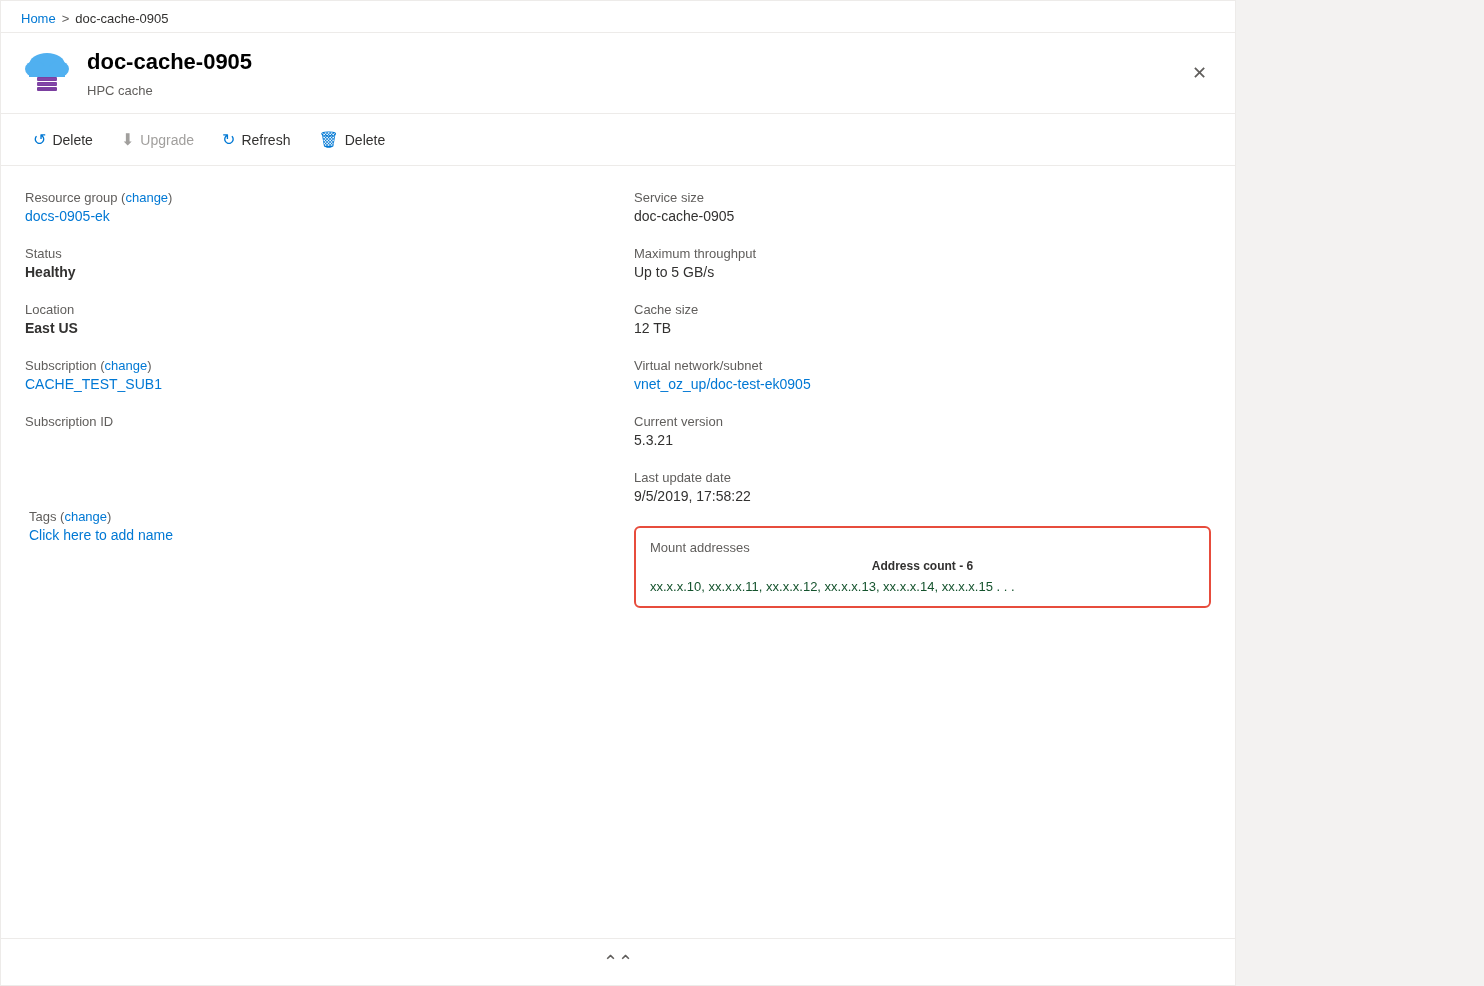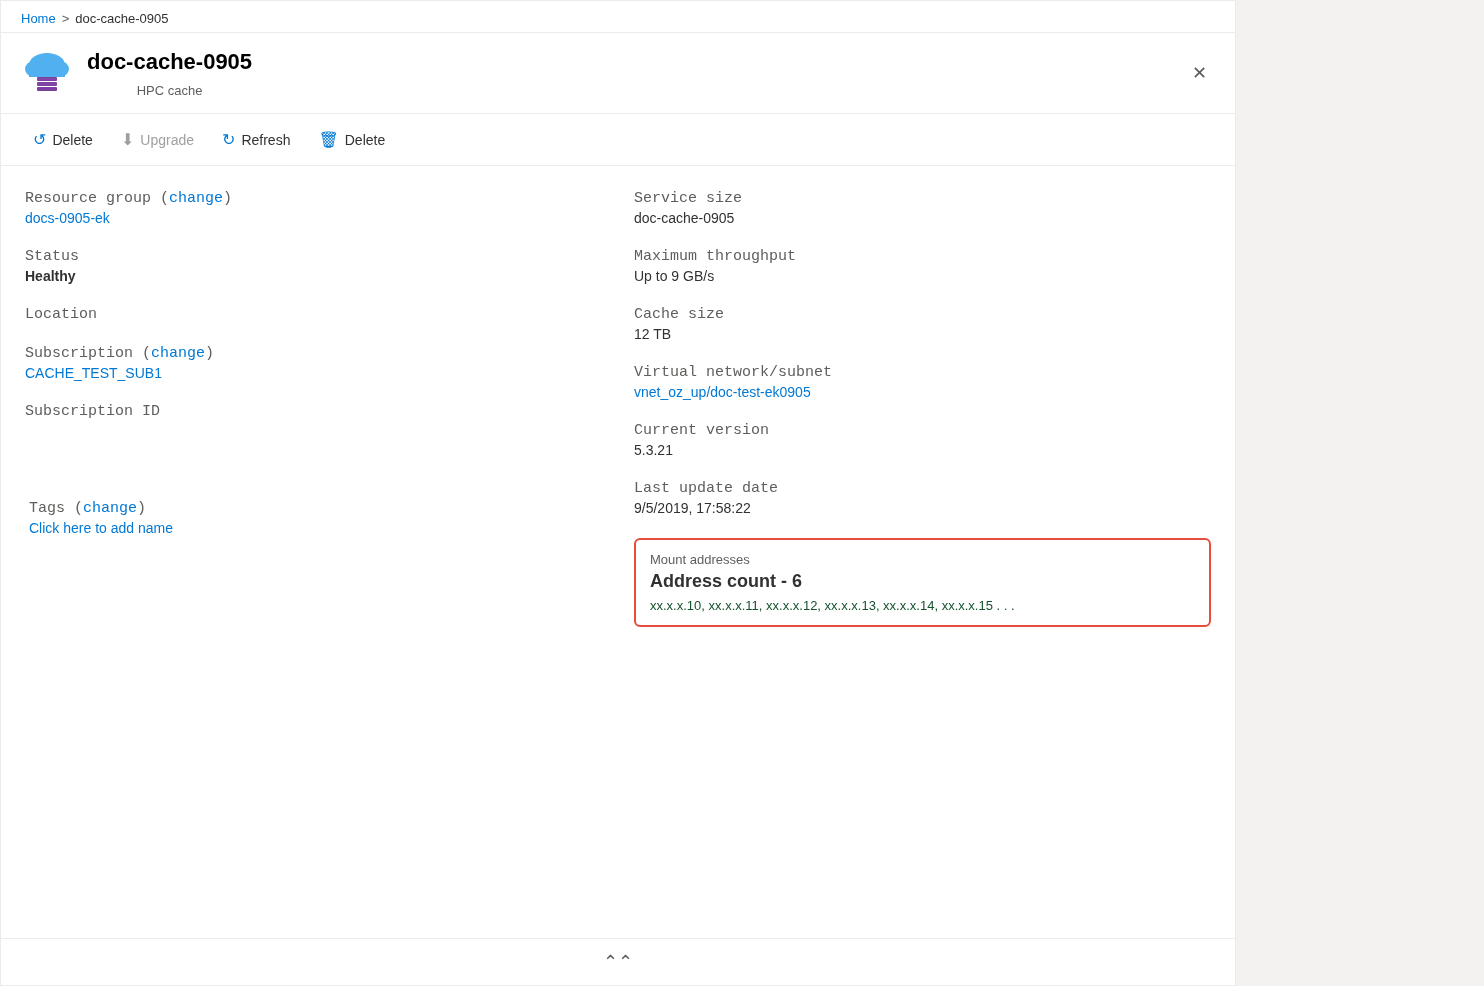--- a/index.html
+++ b/index.html
@@ -52,21 +52,20 @@
     }
     .header-title h1 {
       font-size: 22px;
       font-weight: 600;
       color: #000;
     }
     .header-title .subtitle {
       font-size: 13px;
       color: #605e5c;
       margin-top: 8px;
-      text-align: center;
     }
     .close-btn {
       position: absolute;
       right: 20px;
       top: 50%;
       transform: translateY(-50%);
       background: none;
       border: none;
       font-size: 18px;
       cursor: pointer;
@@ -113,24 +112,23 @@
     }
     .left-col, .right-col {
       padding: 0 16px;
     }
     .left-col { padding-left: 4px; }
     .right-col { padding-right: 4px; }
     .field-group {
       margin-bottom: 22px;
     }
     .field-label {
-      font-size: 15px;
+      font-size: 13px;
       color: #605e5c;
       margin-bottom: 3px;
-      font-family: Liberation Mono, monospace;
     }
     .field-label .inline-link {
       color: #0078d4;
       text-decoration: none;
       cursor: pointer;
     }
     .field-value {
       font-size: 14px;
       color: #323130;
       font-weight: 400;
@@ -149,24 +147,25 @@
       border-radius: 6px;
       padding: 12px 14px;
       margin-top: 4px;
     }
     .mount-label {
       font-size: 13px;
       color: #605e5c;
       margin-bottom: 4px;
     }
     .mount-count {
-      font-size: 18px;
+      font-size: 12px;
       font-weight: 600;
       color: #323130;
       margin-bottom: 6px;
+      text-align: center;
     }
     .mount-addresses {
       font-size: 13px;
       color: #14532d;
     }
     
     .tags-section {
       padding: 0 4px 24px 4px;
       margin-top: 0;
     }
@@ -253,20 +252,21 @@
         </div>
       </div>
 
       <div class="field-group">
         <div class="field-label">Status</div>
         <div class="field-value bold">Healthy</div>
       </div>
 
       <div class="field-group">
         <div class="field-label">Location</div>
+        <div class="field-value bold">East US</div>
       </div>
 
       <div class="field-group">
         <div class="field-label">
           Subscription (<a href="#" class="inline-link">change</a>)
         </div>
         <div class="field-value">
           <a href="#">CACHE_TEST_SUB1</a>
         </div>
       </div>
@@ -291,21 +291,21 @@
 
     <div class="right-col">
 
       <div class="field-group">
         <div class="field-label">Service size</div>
         <div class="field-value">doc-cache-0905</div>
       </div>
 
       <div class="field-group">
         <div class="field-label">Maximum throughput</div>
-        <div class="field-value">Up to 9 GB/s</div>
+        <div class="field-value">Up to 5 GB/s</div>
       </div>
 
       <div class="field-group">
         <div class="field-label">Cache size</div>
         <div class="field-value">12 TB</div>
       </div>
 
       <div class="field-group">
         <div class="field-label">Virtual network/subnet</div>
         <div class="field-value">

